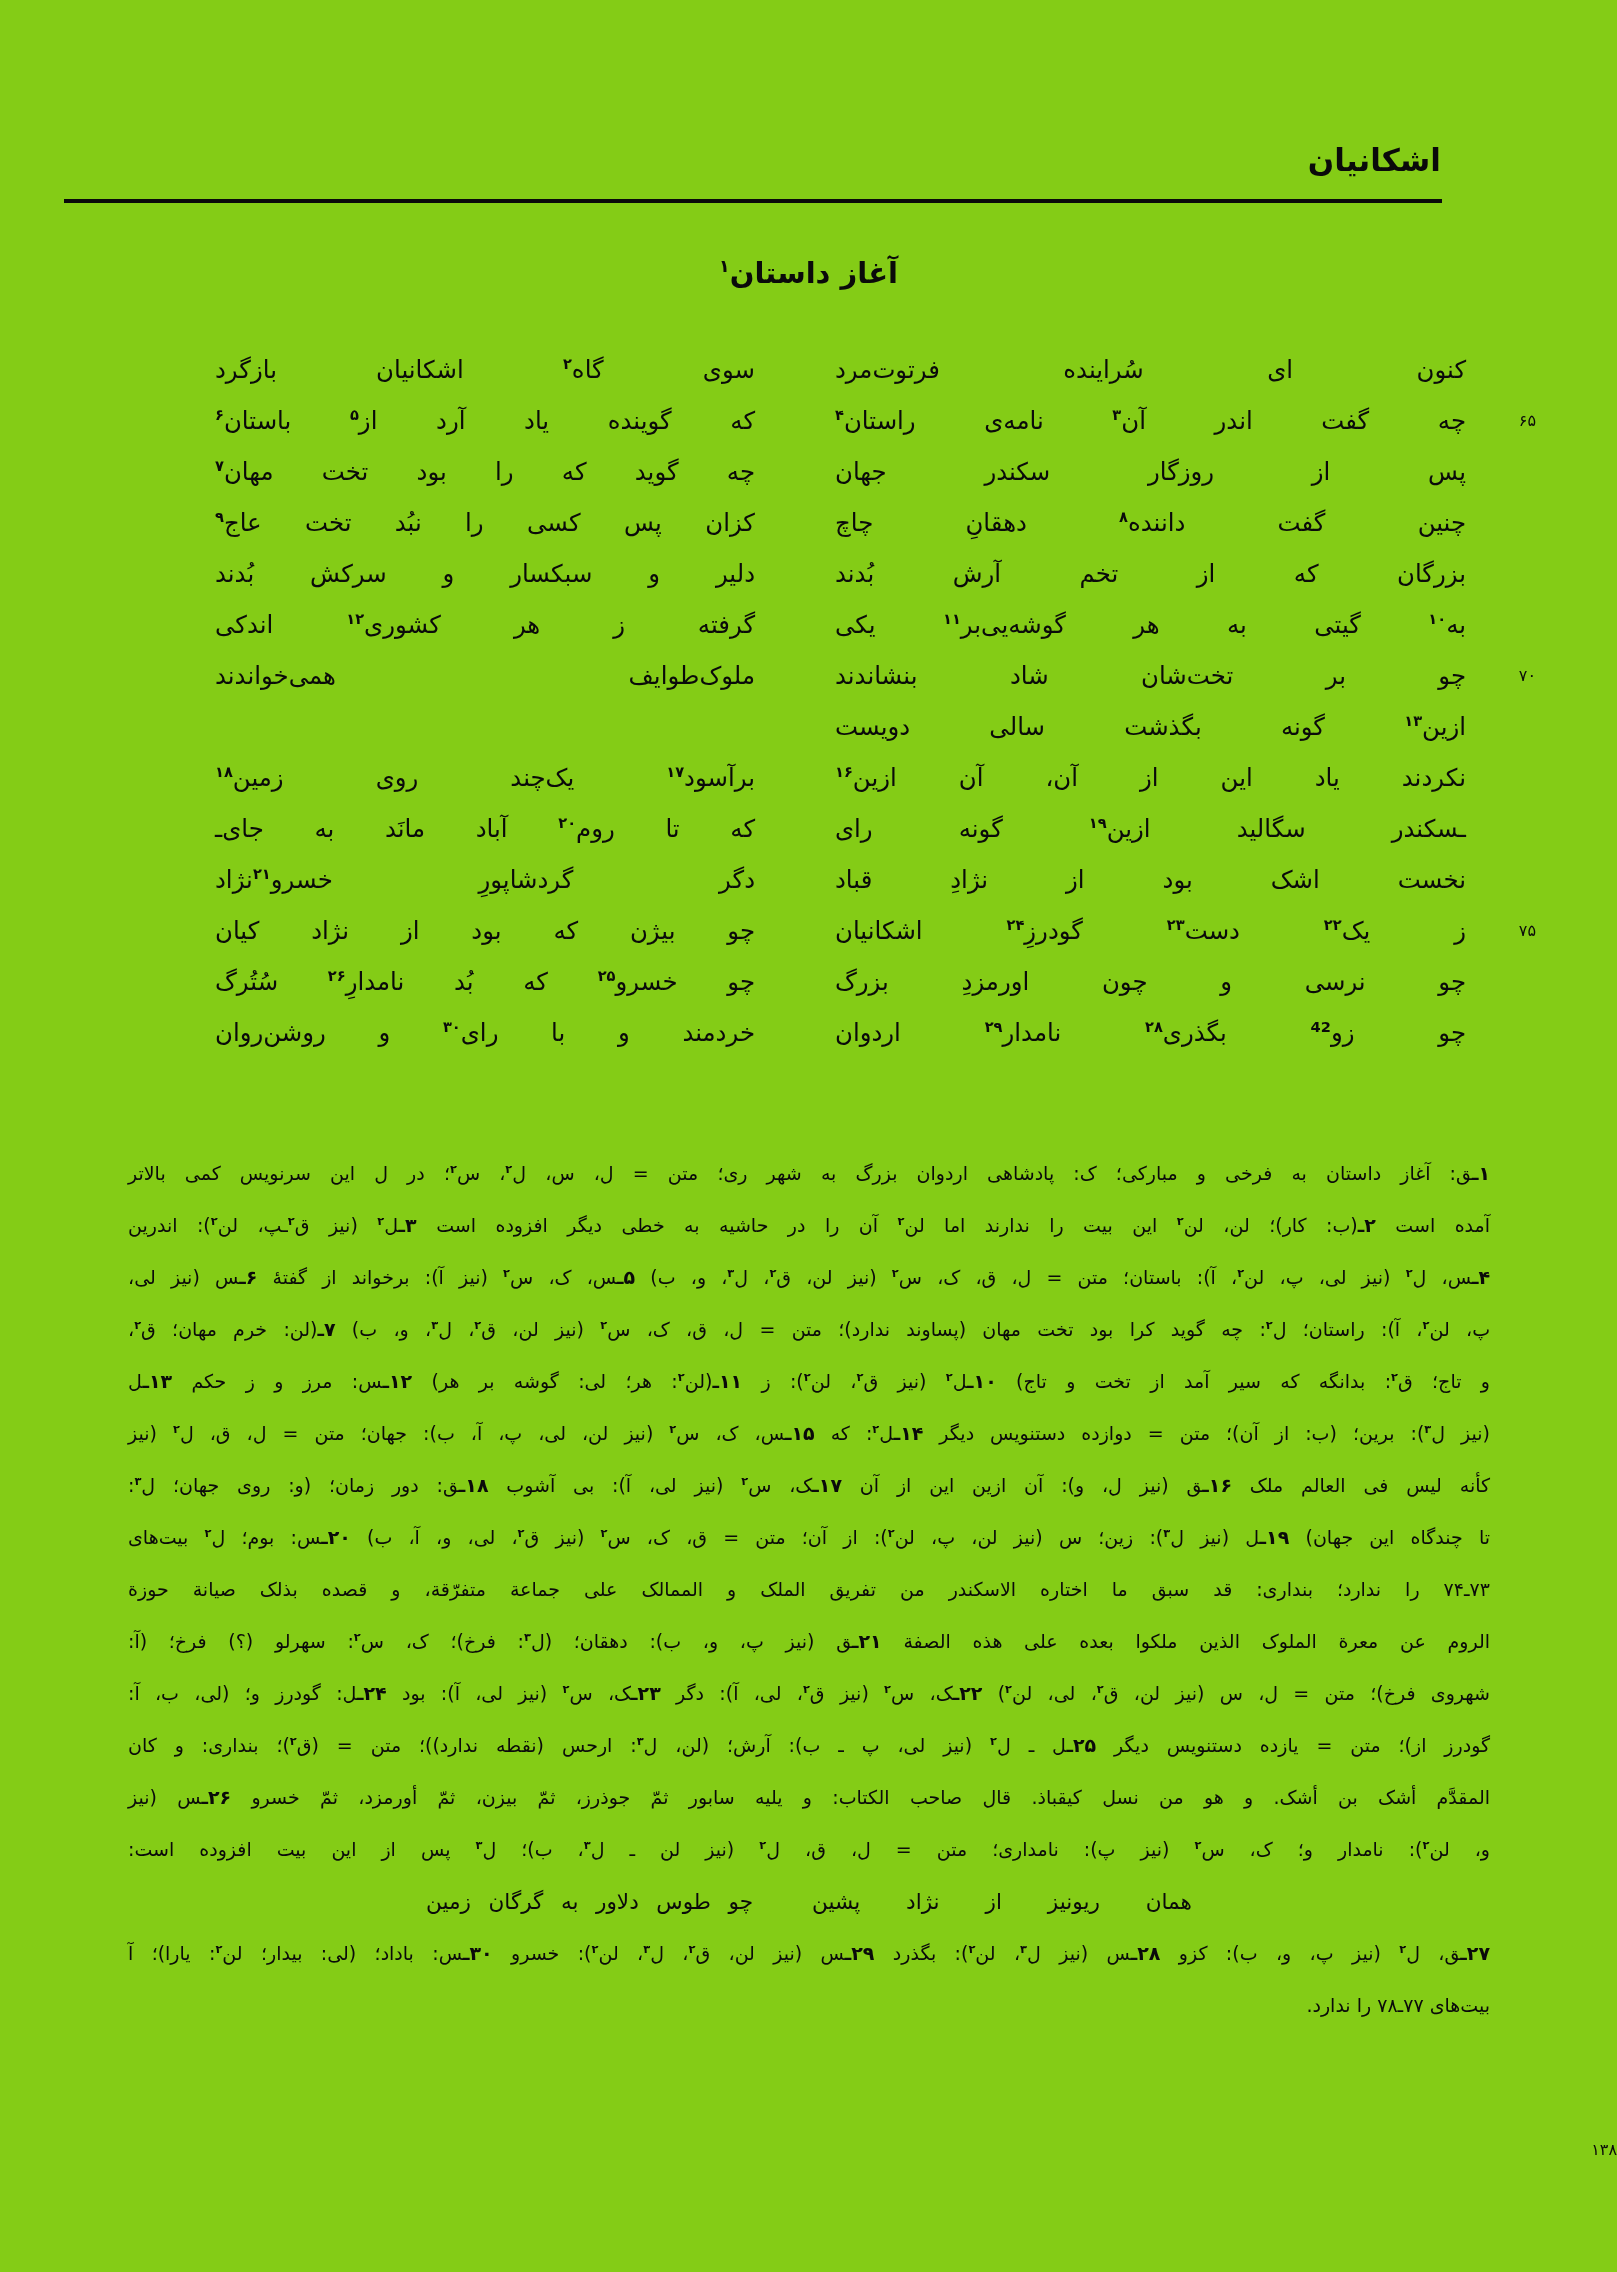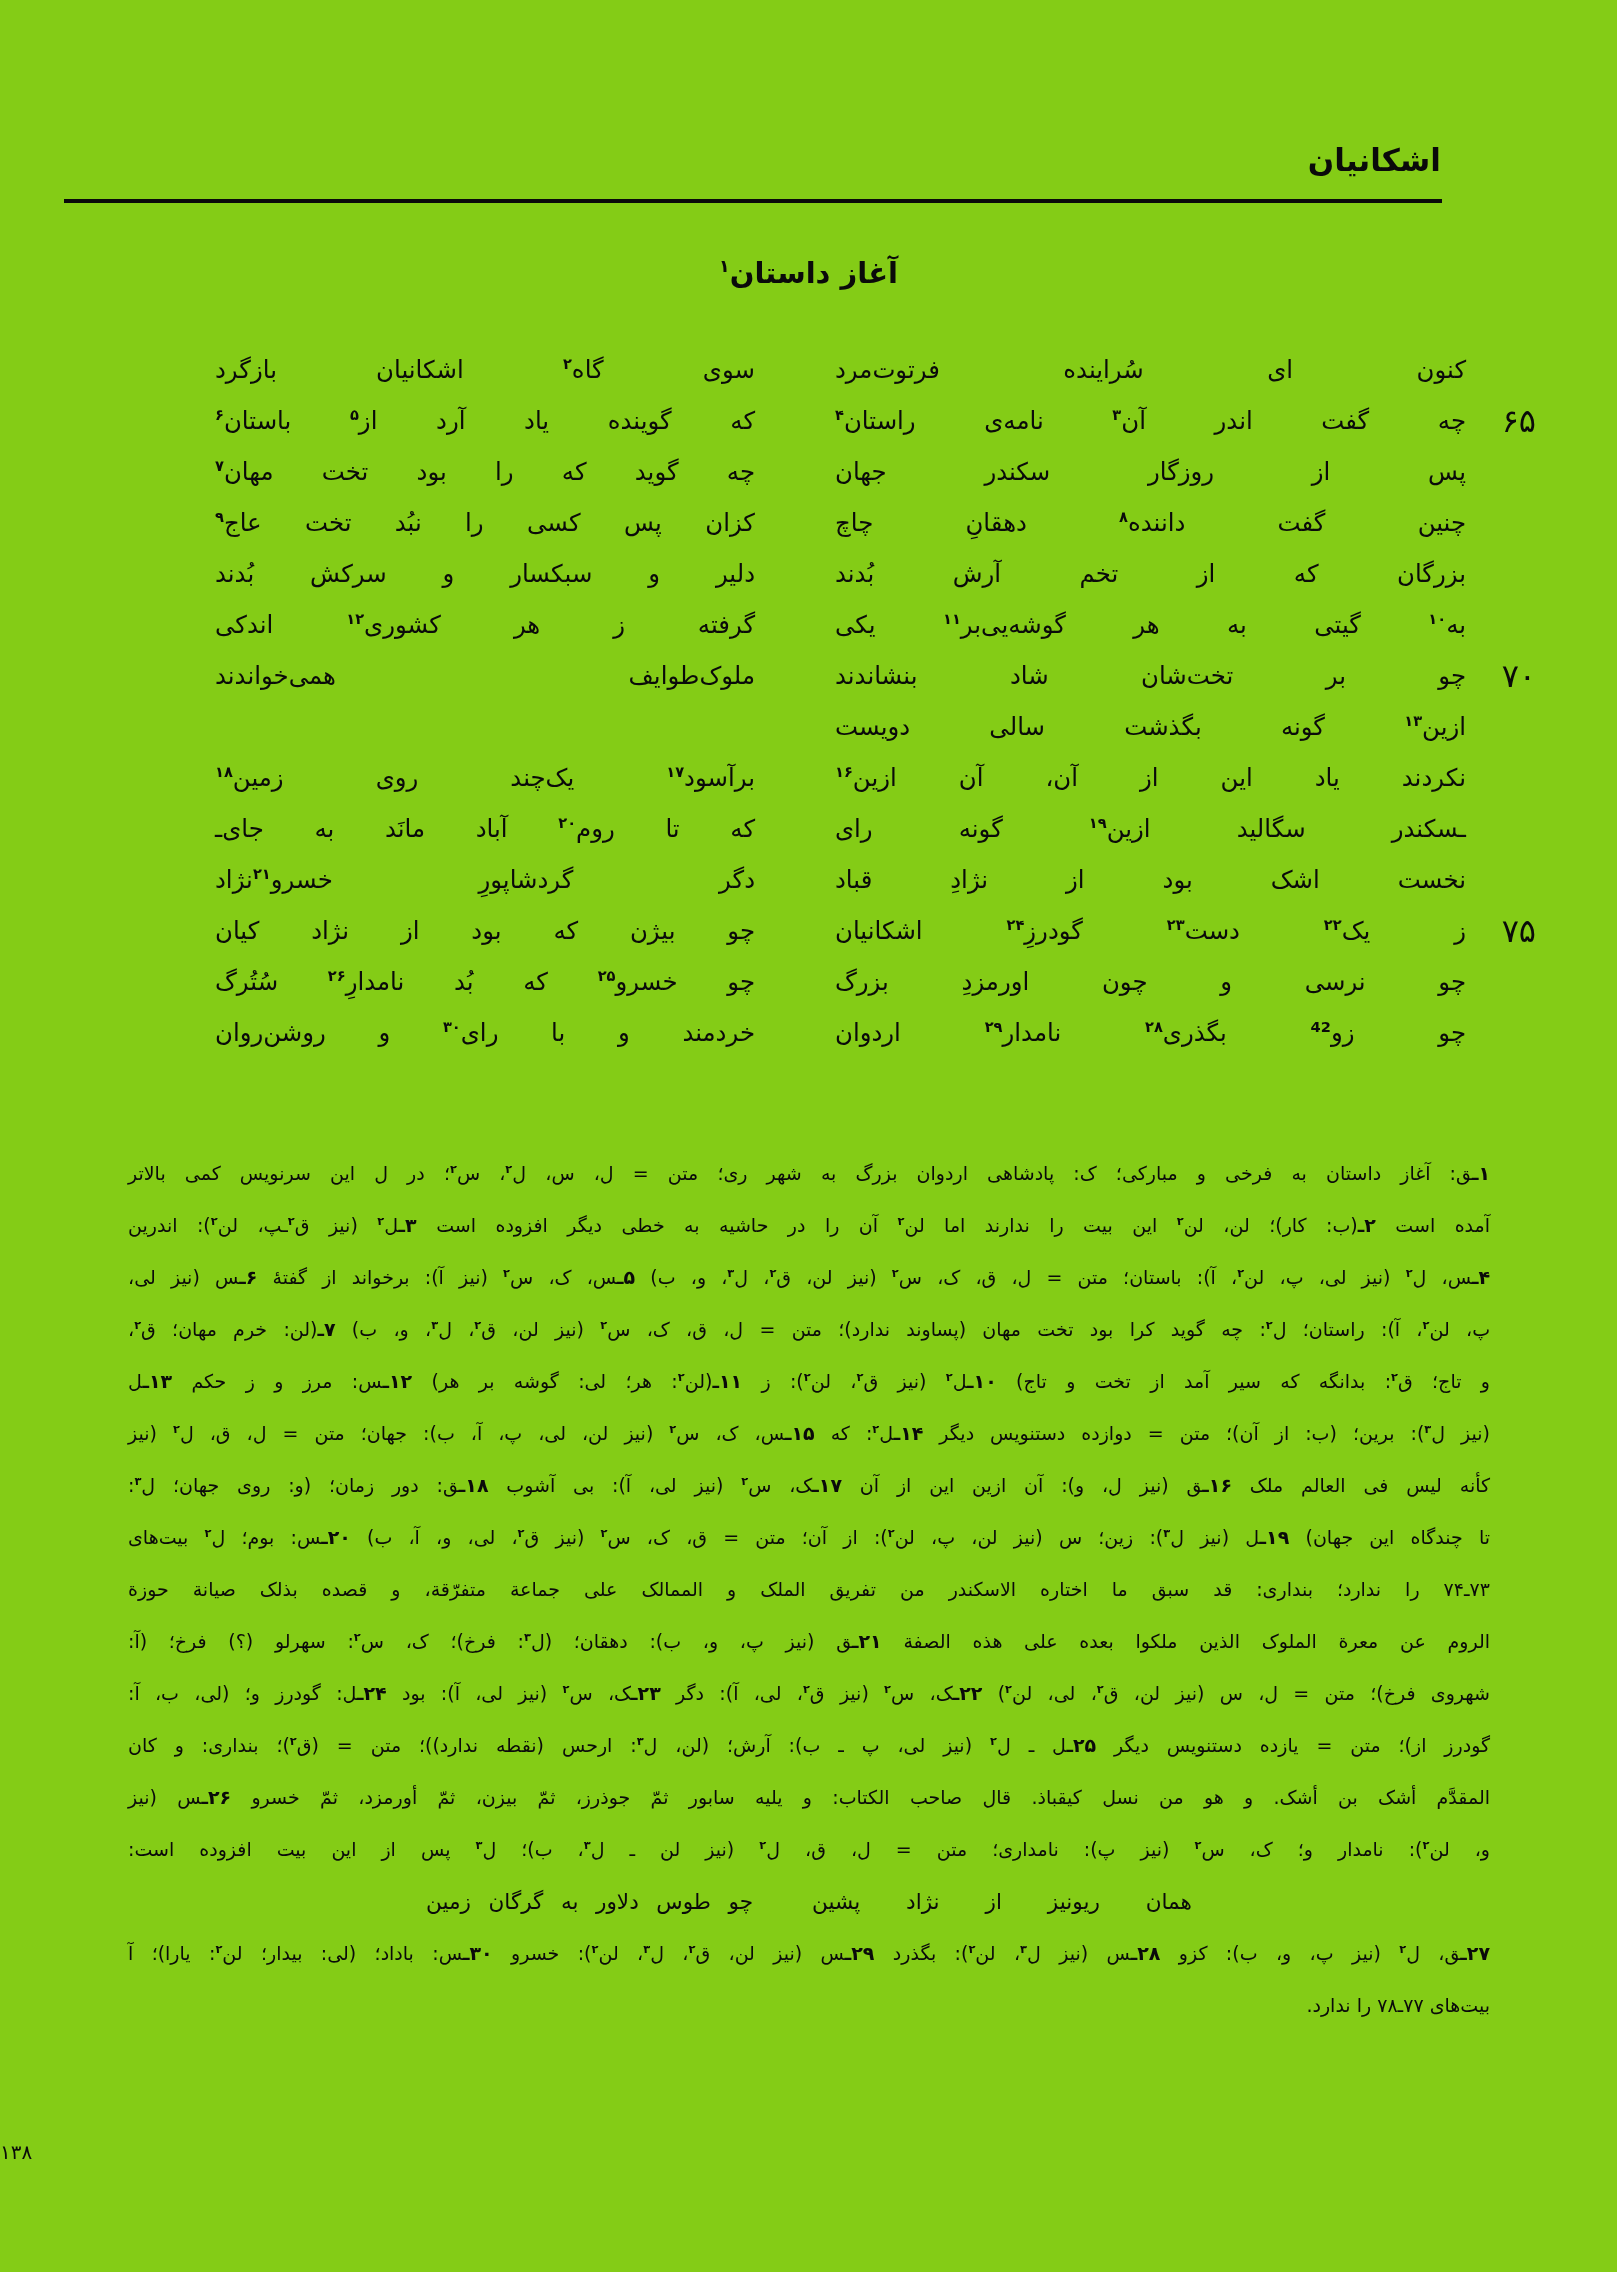--- a/index.html
+++ b/index.html
@@ -28,21 +28,21 @@
   }
   .poem{
     position:absolute;top:344px;right:81px;width:1303px;
   }
   .couplet{
     display:flex;align-items:center;height:51px;
     font-size:24.4px;
   }
   .vnum{
     width:70px;flex:0 0 70px;
-    font-size:32px;
+    font-size:16px;
   }
   .hem{display:block;white-space:nowrap;margin-left:17px;}
   .hem-a{width:631px;flex:0 0 631px;text-align:justify;text-align-last:justify;}
   .hem-gap{width:63px;flex:0 0 63px;}
   .hem-b{width:540px;flex:0 0 540px;text-align:justify;text-align-last:justify;}
   sup{
     font-size:0.6em;font-weight:bold;line-height:0;
     vertical-align:super;
   }
   .apparatus{
@@ -56,21 +56,21 @@
   .app-line.short{text-align-last:right;}
   .app-line b{font-weight:bold;}
   .app-verse{
     height:52px;display:flex;justify-content:center;gap:59px;align-items:center;
     font-size:21.6px;
   }
   .app-verse .iv-a{width:380px;text-align:justify;text-align-last:justify;}
   .app-verse .iv-b{width:327px;text-align:justify;text-align-last:justify;}
   .pageno{
     position:absolute;top:2140px;left:0;right:0;
-    text-align:left;font-size:20px;
+    text-align:right;font-size:16px;
   }
 </style>
 </head>
 <body>
 
 <div class="page">
   <div class="running-head">اشکانیان</div>
   <div class="head-rule"></div>
   <h1 class="title">آغاز داستان<sup>۱</sup></h1>
   <section class="poem" id="poem">

